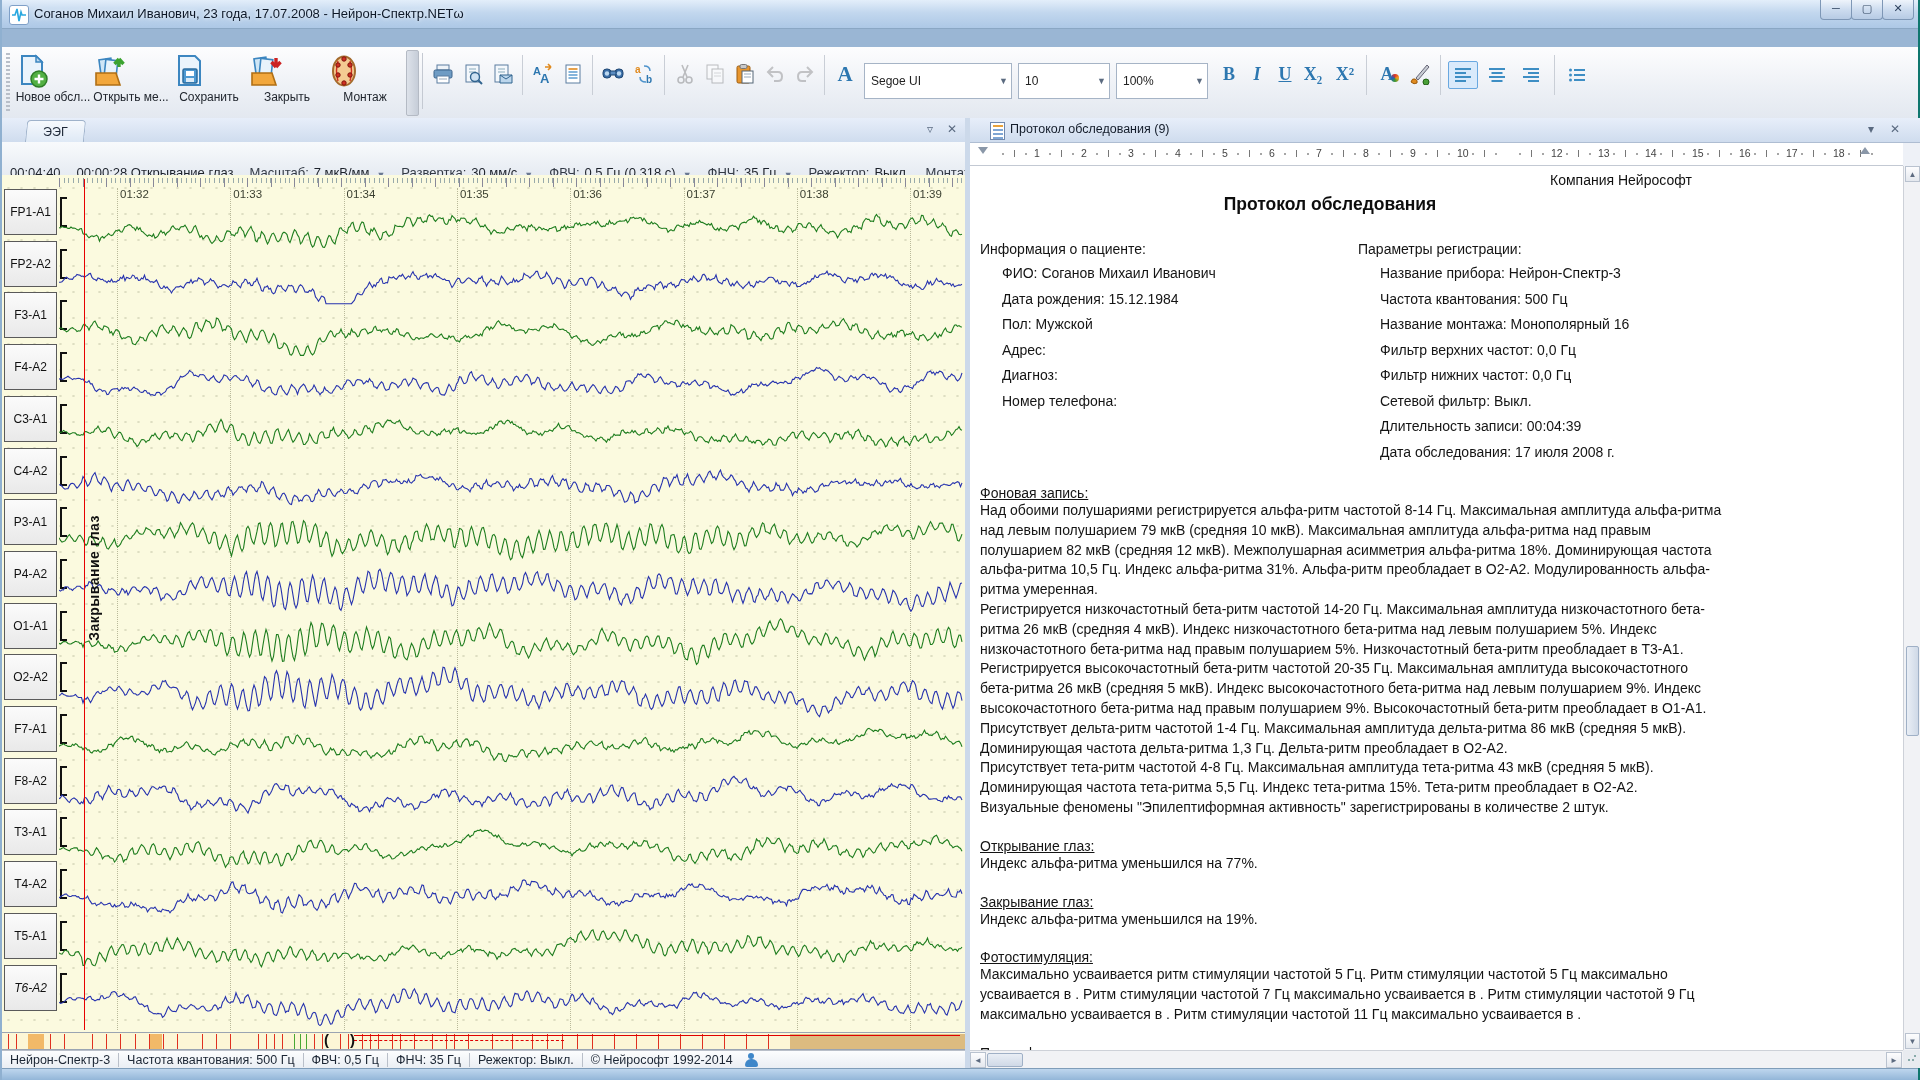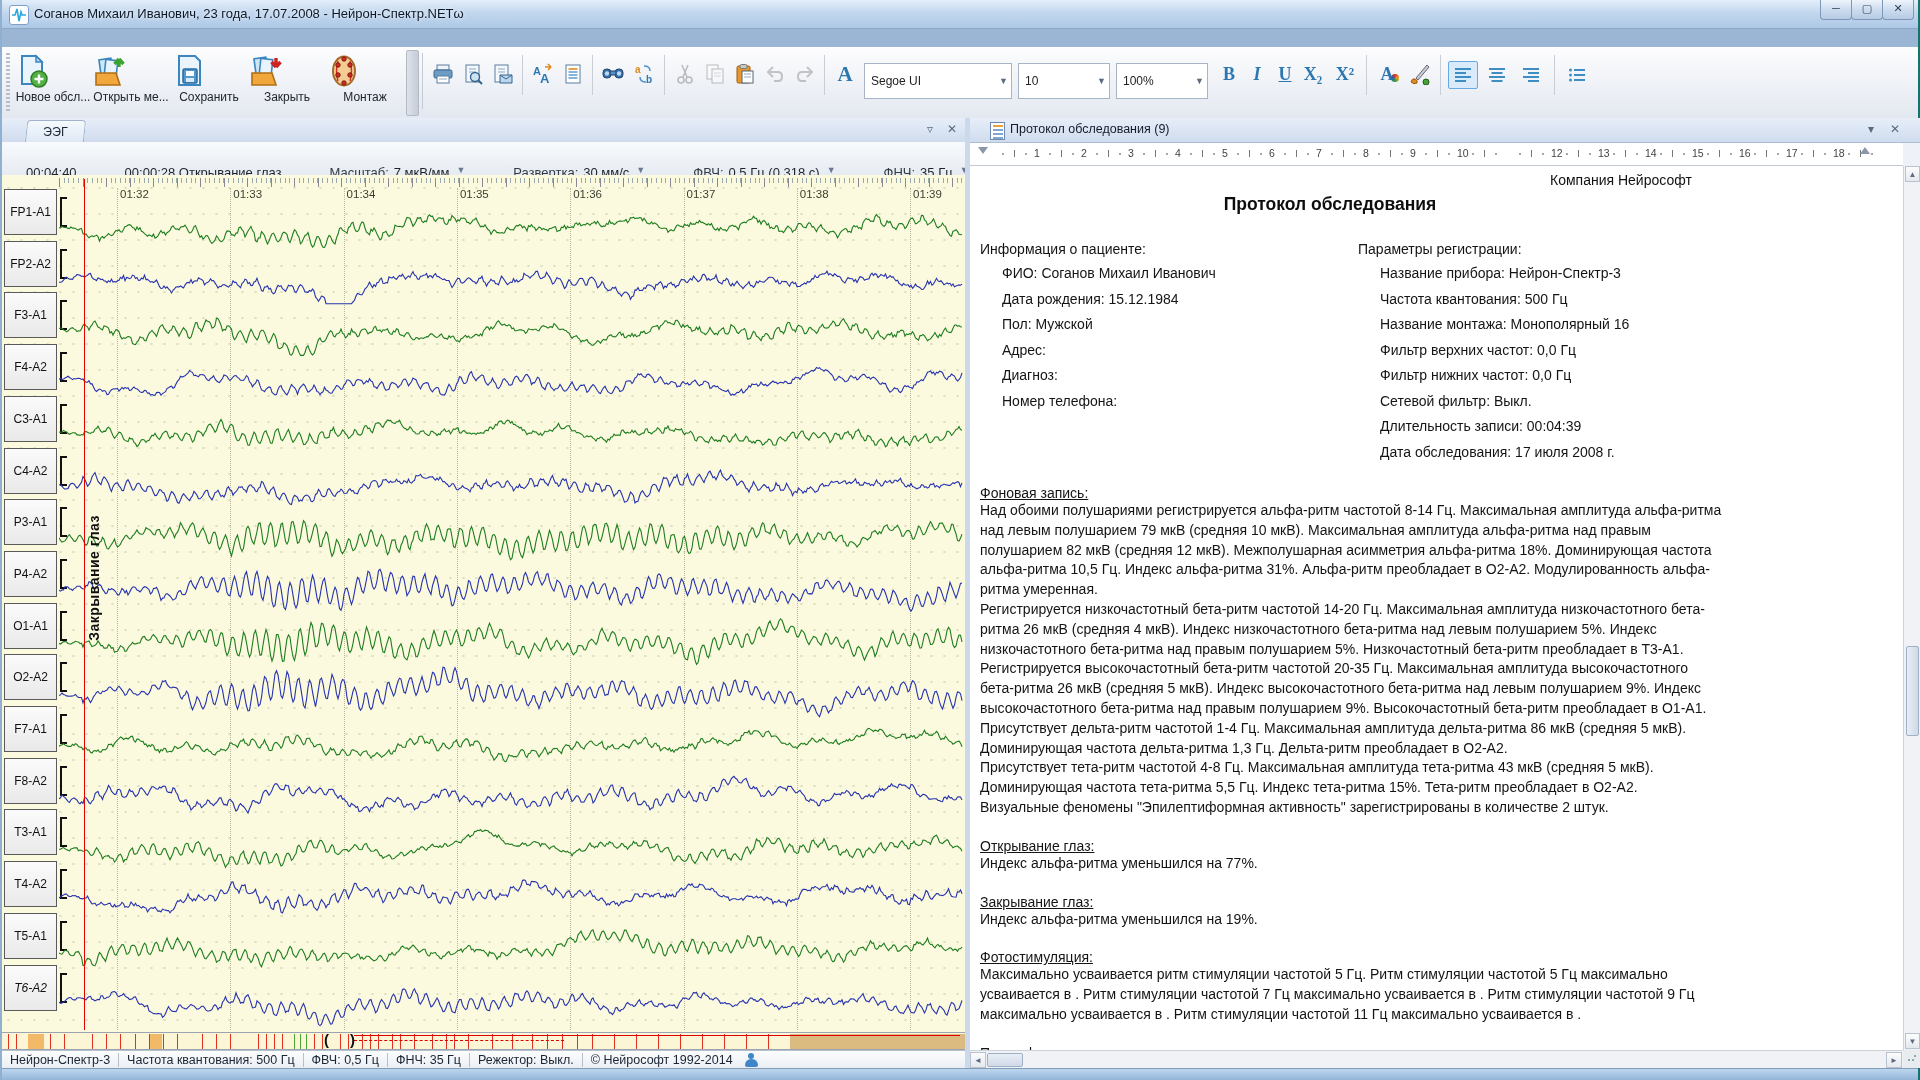--- a/index.html
+++ b/index.html
@@ -32,21 +32,21 @@
   .alignbtn.active{border-color:#69a8e0;background:#d9eafb;}
   .bars{width:16px;height:14px;}
   
   .phead{height:24px;background:linear-gradient(#e7eefa,#cfdcee);border-bottom:1px solid #aebdd2;}
   .phicon{font-size:12px;color:#5a6a80;}
   
   #eegpanel{left:0;top:118px;width:963px;height:950px;background:#eef1f7;}
   #eegtab{left:24px;top:2px;height:22px;padding:0 16px;background:linear-gradient(#f6f9fd,#dde8f5);border:1px solid #9fb2ca;border-bottom:none;border-radius:4px 4px 0 0;font-size:12.5px;color:#1c2636;line-height:22px;transform:skewX(-6deg);}
   #eegtab span{display:inline-block;transform:skewX(6deg);}
   #eegtoolbar{left:0;top:24px;width:963px;height:33px;background:linear-gradient(#f8fafc,#e6ebf2);border-bottom:1px solid #c3c9d3;display:flex;align-items:center;font-size:13px;color:#1d222b;overflow:hidden;}
-  .seg{display:flex;align-items:flex-start;padding:0 24px;white-space:nowrap;margin-top:27px;}
+  .seg{display:flex;align-items:flex-end;padding:0 8px;white-space:nowrap;margin-top:27px;}
   .seg .lab{color:#333a45;margin-right:5px;}
   .seg .dd{color:#6a7892;font-size:9px;margin-left:7px;}
   .segdiv{width:1px;height:24px;background:#c6ccd6;}
   #chart{left:0;top:57px;width:963px;height:857px;background:#fbfadf;
     background-image:radial-gradient(circle,#dedec2 1px,transparent 1.3px);background-size:13px 26px;overflow:hidden;}
   #ticks1{left:57px;top:3px;width:906px;height:5px;background:repeating-linear-gradient(90deg,#9aa 0 1px,transparent 1px 4.7px);}
   #ticks2{left:57px;top:3px;width:906px;height:9px;background:repeating-linear-gradient(90deg,#889 0 1px,transparent 1px 23.5px);}
   .tgrid{top:13px;width:0;height:842px;border-left:1px dotted #b9b99a;}
   .tlabel{top:13px;font-size:11.5px;color:#3a3f30;}
   .chbox{left:2px;width:53px;height:46px;background:linear-gradient(#fbfbfb,#e9e9e9);border:1px solid #5a5a5a;box-sizing:border-box;font-size:12px;color:#111;display:flex;align-items:center;justify-content:center;}

